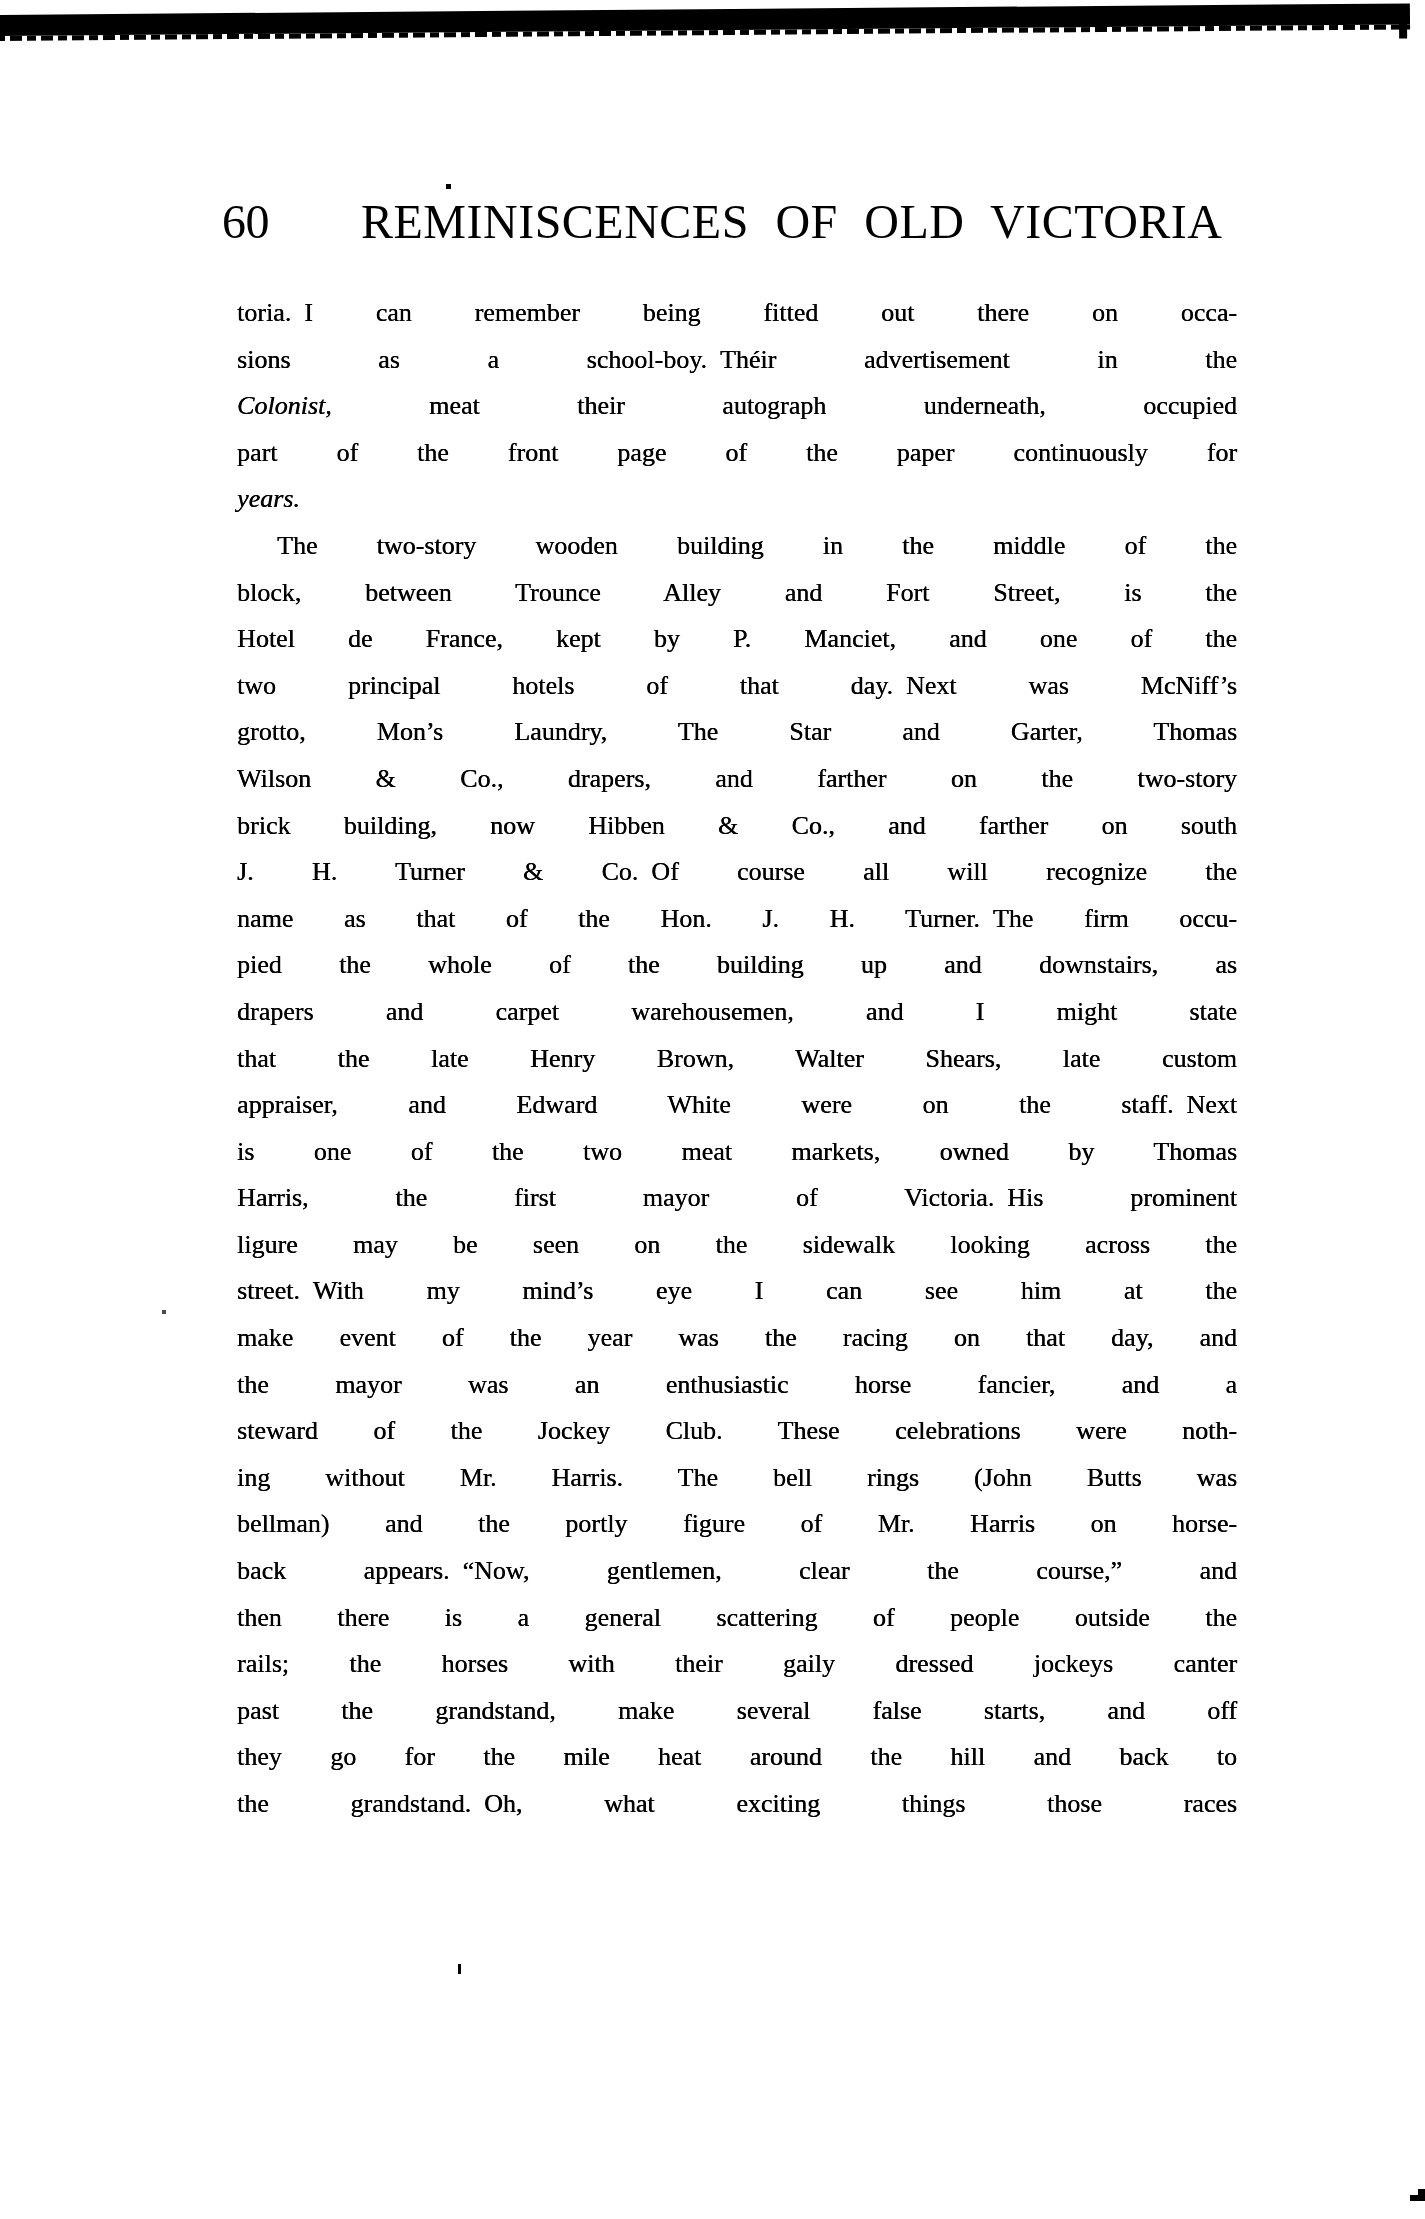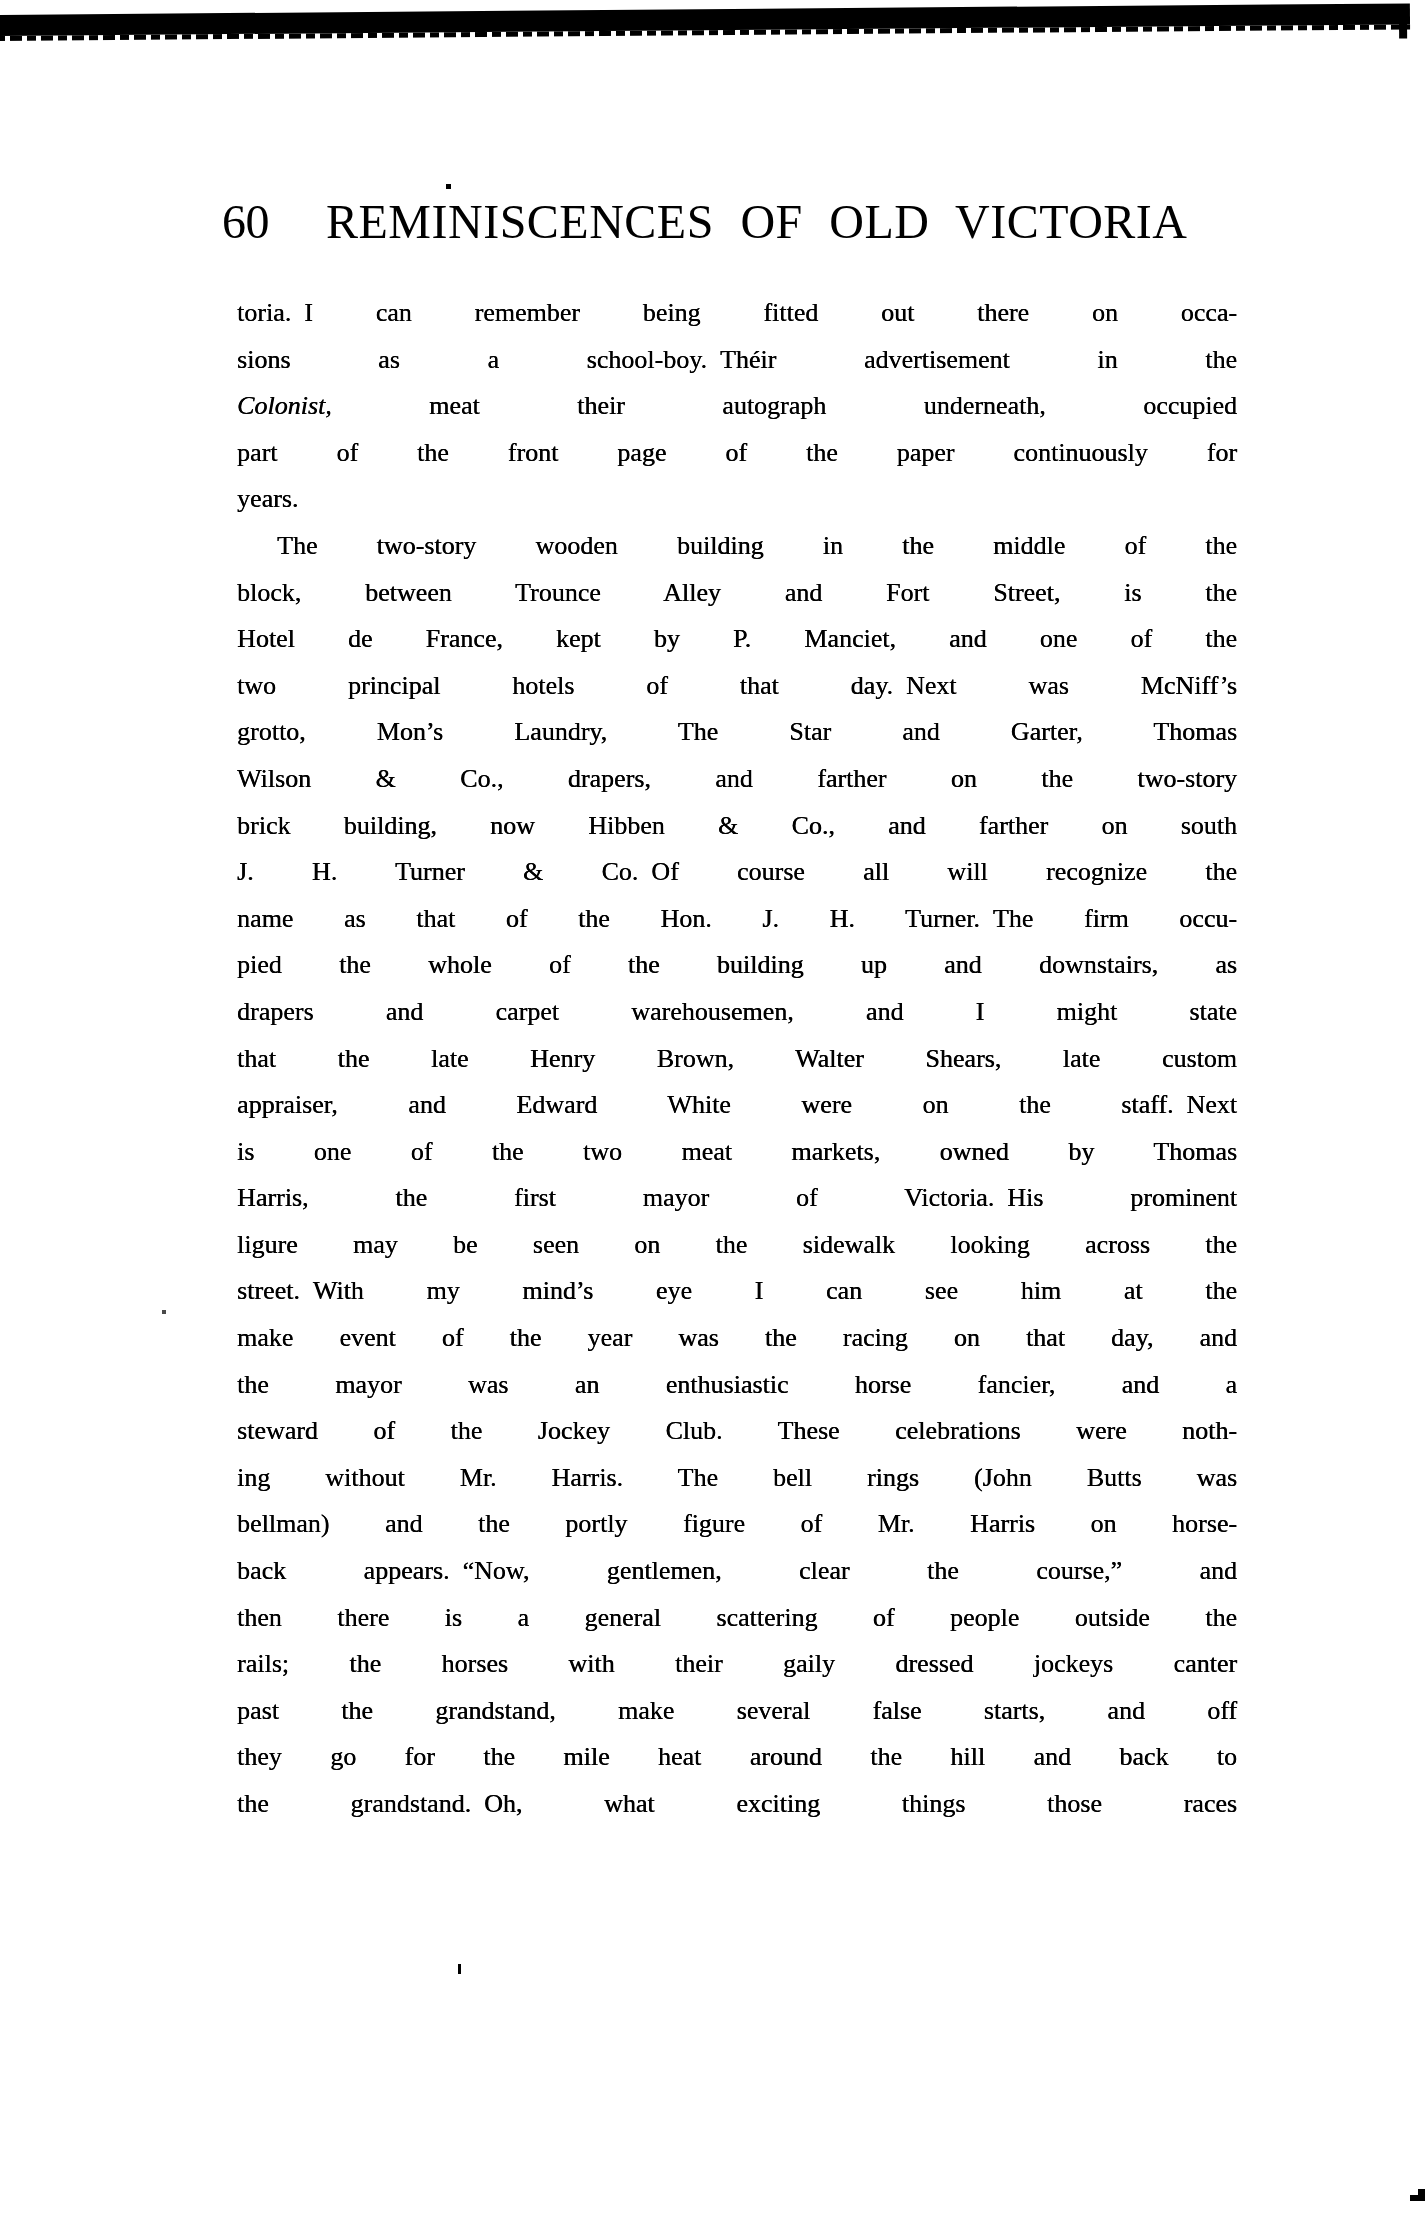--- a/index.html
+++ b/index.html
@@ -28,41 +28,41 @@
       #000 14px 26px, transparent 26px 31px);
   }
   .scan-bar::after { 
     content:""; position:absolute; right:3px; top:90%;
     width:8px; height:16px; background:#000;
   }
 
   
   .header {
     position:absolute; top:194px; left:222px;
-    display:flex; align-items:baseline; gap:57px;
+    display:flex; align-items:baseline; gap:92px;
     font-size:48px; letter-spacing:-0.5px;
     white-space:nowrap;
   }
   .header .title { word-spacing:14px; letter-spacing:0.5px;text-align:right; }
 
   
   .text-block {
     position:absolute; top:290px; left:237px;
     width:1000px;
     font-size:26px;
     text-shadow:0.35px 0 0 currentColor; 
   }
   .line {
     height:46.6px; line-height:46.6px;
     white-space:nowrap;
     text-align:justify;
     text-align-last:justify;
     text-justify:inter-word;
   }
-  .line.short { text-align-last:left; }
+  .line.short { text-align-last:left;font-style:italic; }
   .line.indent { text-indent:40px; }
   .italic { font-style:italic; }
 
   
   .speck { position:absolute; background:#000; }
   .speck-1 { top:184px; left:446px; width:5px; height:5px; }
   .speck-2 { top:1964px; left:458px; width:3px; height:10px; }
   .speck-3 { top:1310px; left:162px; width:4px; height:4px; background:#4a4a4a; }
   .corner-mark { position:absolute; top:2188px; left:1410px; width:15px; height:15px; }
   .corner-mark .cm-a { position:absolute; right:0; bottom:2px; width:15px; height:6px; background:#000; }

